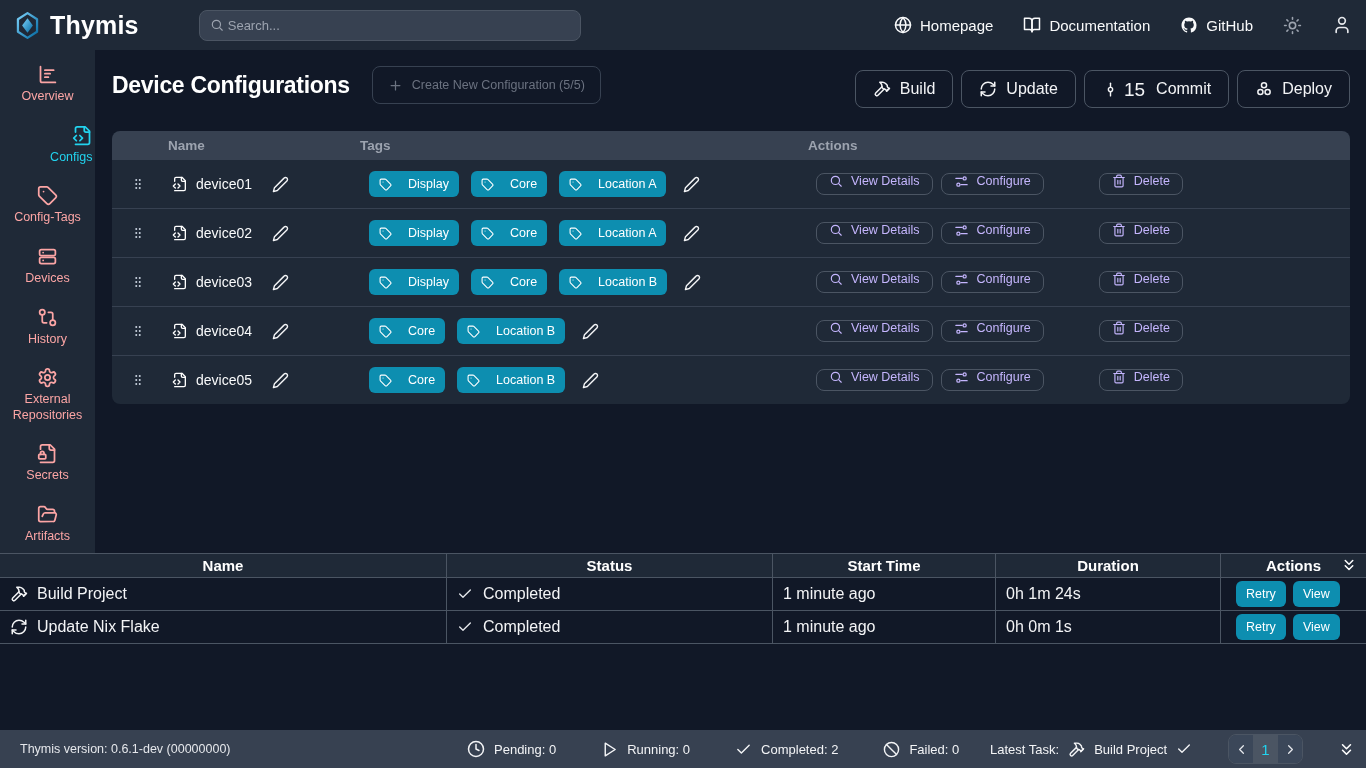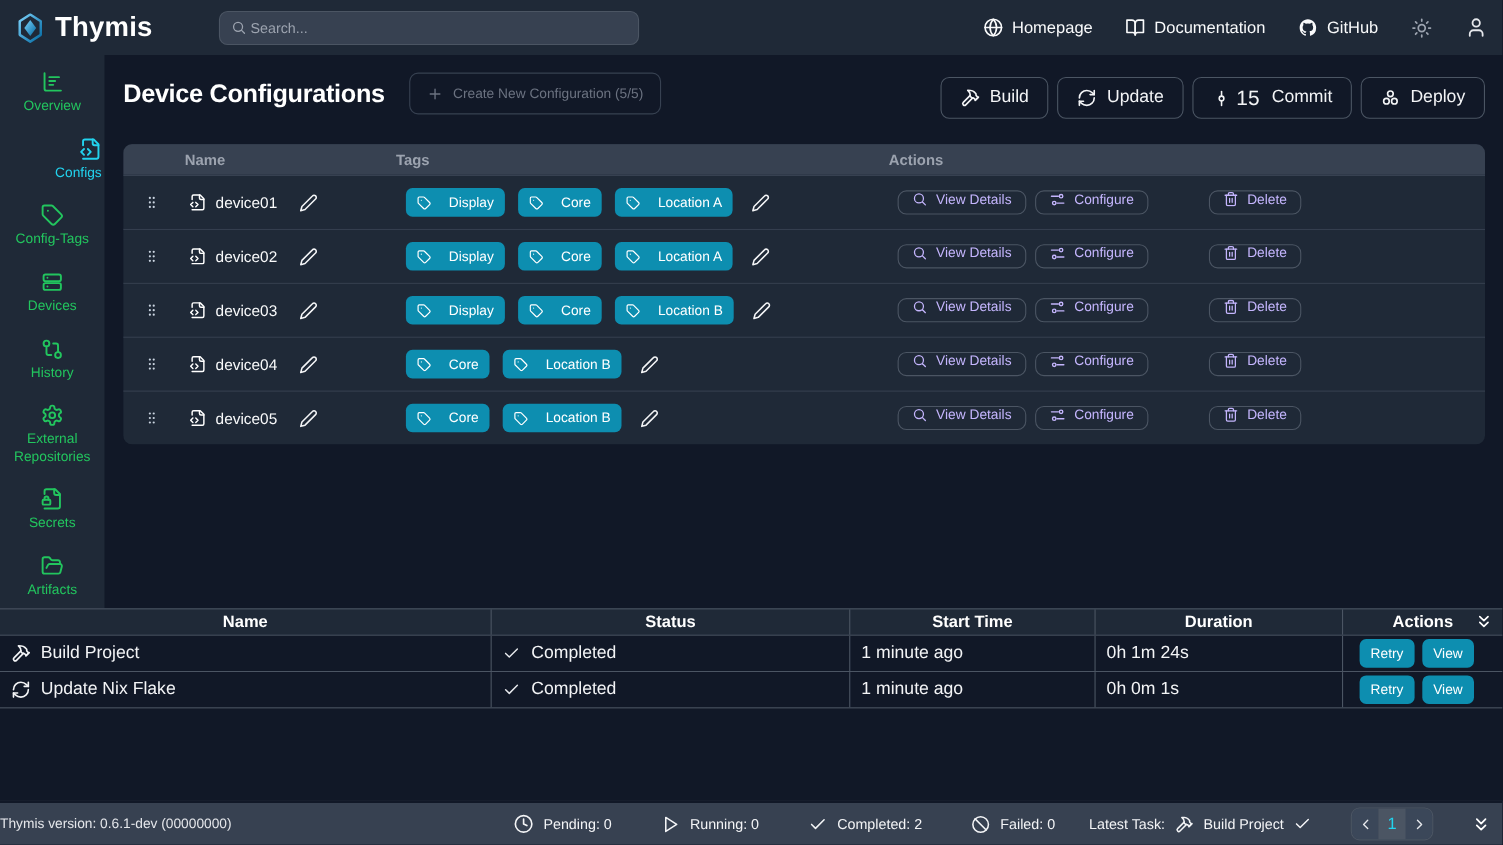--- a/index.html
+++ b/index.html
@@ -35,21 +35,21 @@
   .nav-iconbtn.user { color:#e5e7eb; }
 
   
   #sidebar {
     position:absolute; left:0; top:50px; width:95px; height:503px;
     background:#1f2937; display:flex; flex-direction:column; align-items:center;
     padding-top:14px;
   }
   .side-item {
     width:90px; display:flex; flex-direction:column; align-items:center;
-    color:#22c55e; margin-bottom:20px; cursor:pointer; text-align:center;
+    color:#fca5a5; margin-bottom:20px; cursor:pointer; text-align:center;
   }
   .side-item .lbl { font-size:12.5px; margin-top:4px; line-height:1.25; }
   .side-item.active { color:#22d3ee;align-items:flex-end; }
 
   
   #main-header { position:absolute; left:95px; top:50px; right:0; height:81px; }
   .title-row { display:flex; align-items:center; padding:16px 0 0 17px; }
   .page-title { font-size:23px; font-weight:700; color:#fff; letter-spacing:-.3px; }
   .create-btn {
     margin-left:22px; height:38px; display:flex; align-items:center; gap:9px;
@@ -120,21 +120,21 @@
     height:26px; padding:0 10px; border:none; border-radius:6px; background:#0d8eb0;
     color:#fff; font-size:12.5px; cursor:pointer; font-family:"Liberation Sans", sans-serif;
   }
 
   
   #footer {
     position:absolute; left:0; top:728px; width:1366px; height:40px;
     background:#374151; border-top:2px solid #111827;
     display:flex; align-items:center;
   }
-  .version { margin-left:0; font-size:12.5px; color:#e5e7eb; }
+  .version { margin-left:20px; font-size:12.5px; color:#e5e7eb; }
   .foot-stats { position:absolute; left:467px; display:flex; align-items:center; gap:45px; }
   .stat { display:flex; align-items:center; gap:9px; font-size:13px; color:#f3f4f6; }
   .latest { position:absolute; left:990px; display:flex; align-items:center; gap:9px; font-size:13px; color:#f3f4f6; }
   .pager {
     position:absolute; left:1228px; display:flex; height:30px;
     border:1px solid #4b5563; border-radius:8px; overflow:hidden;
   }
   .pg-btn {
     width:24px; display:flex; align-items:center; justify-content:center;
     background:#3b4759; color:#e5e7eb; border:none; cursor:pointer;

